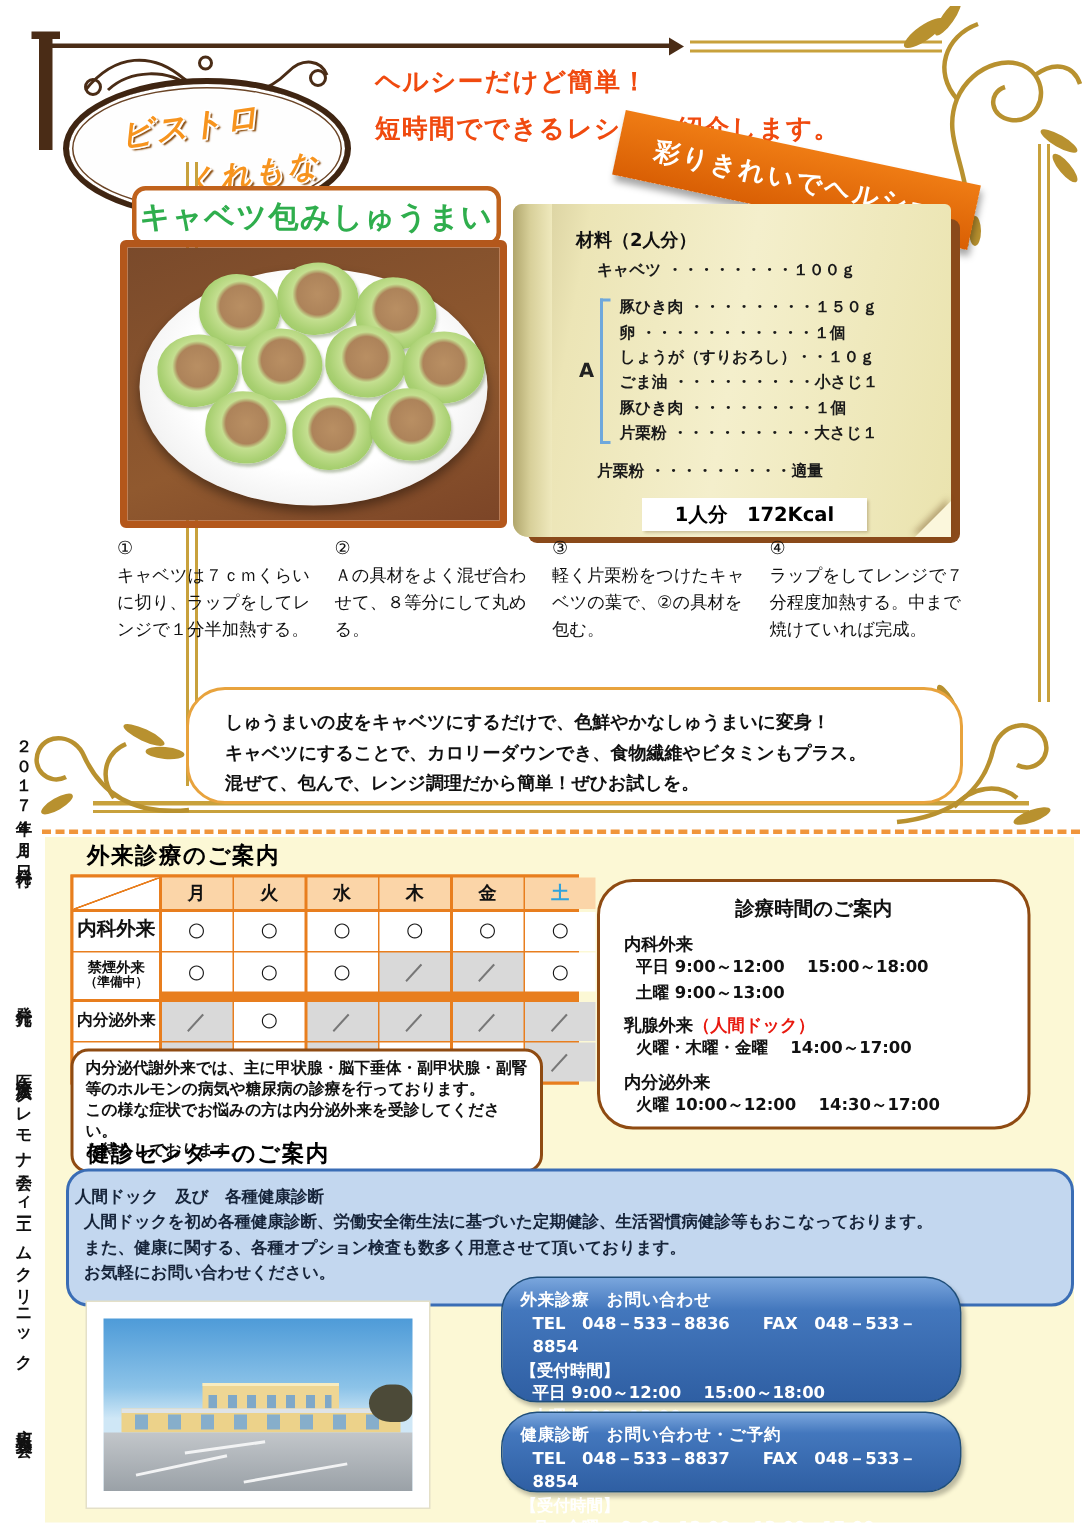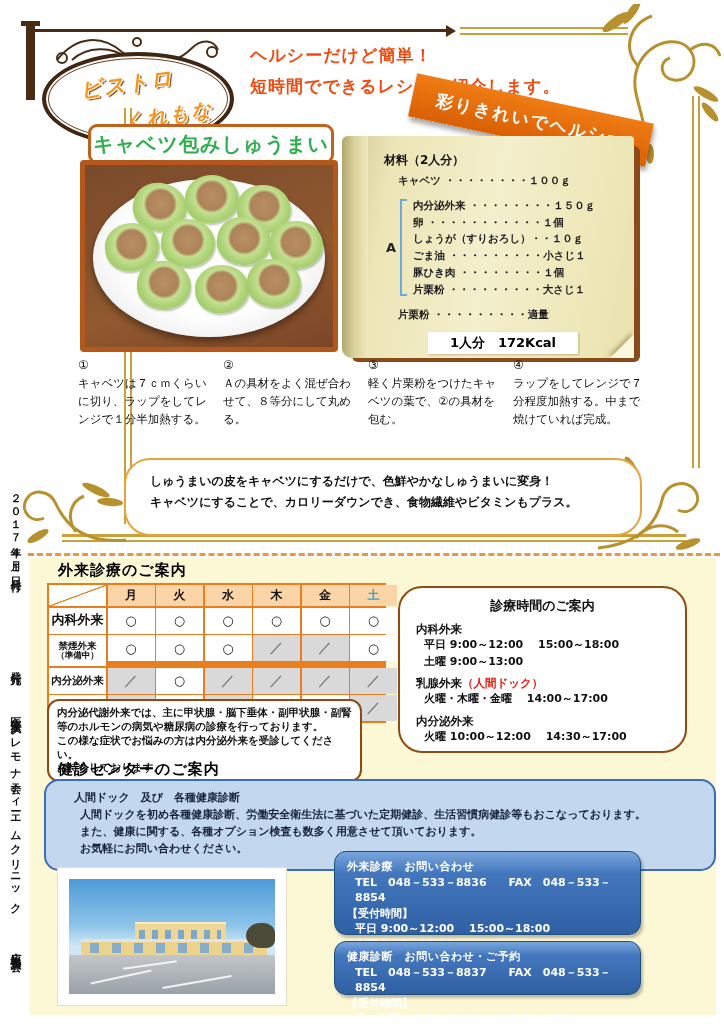--- a/index.html
+++ b/index.html
@@ -125,41 +125,41 @@
   .hours-box { position:absolute; left:398px; top:586px; width:289px; height:167px;
       background:#fff; border:2.5px solid #8f4b12; border-radius:24px; padding:9px 16px; }
   .hours-title { text-align:center; font-size:13px; font-weight:bold; margin-bottom:7px; color:#111; }
   .hours-name { font-size:11.5px; font-weight:bold; color:#111; margin-top:6px; }
   .hours-name .red { color:#e8190f; }
   .hours-line { font-size:11px; font-weight:600; color:#111; padding-left:8px; line-height:1.5; }
 
   
   .blue-box { position:absolute; left:44px; top:779px; width:672px; height:92px;
       background:#c3d7ef; border:2.5px solid #3a6db5; border-radius:15px;
-      padding:8px 28px; font-size:11px; font-weight:600; color:#16243a; line-height:1.55; }
+      padding:8px 4px; font-size:11px; font-weight:600; color:#16243a; line-height:1.55; }
   .blue-box .indent { padding-left:6px; }
 
   
   .clinic { position:absolute; left:58px; top:868px; width:228px; height:137px;
       background:#fff; padding:11px; box-shadow:0 0 0 1px #e4e0c8; }
   .clinic-ph { position:relative; width:100%; height:100%; overflow:hidden;
       background:linear-gradient(180deg,#4e9bd8 0%,#8cc3e8 40%,#cfe7f6 58%,#cfe7f6 60%); }
   .cl-bldg-up { position:absolute; left:32%; width:44%; bottom:46%; height:17%; background:#eed694; border-top:2px solid #f8ecc0; }
   .cl-win-up  { position:absolute; left:34%; width:40%; bottom:48%; height:8%;
       background:repeating-linear-gradient(90deg,#7fa8c8 0 6px,transparent 6px 13px); }
   .cl-bldg    { position:absolute; left:6%; right:4%; bottom:34%; height:14%; background:#ecd28a; border-top:3px solid #dfe3e6; }
   .cl-win     { position:absolute; left:10%; right:8%; bottom:36%; height:8%;
       background:repeating-linear-gradient(90deg,#86aecb 0 9px,transparent 9px 22px); }
   .cl-tree    { position:absolute; right:0; bottom:40%; width:14%; height:22%; background:#4c4a38; border-radius:50% 40% 30% 50%; }
   .cl-lot     { position:absolute; left:0; right:0; bottom:0; height:34%;
       background:linear-gradient(180deg,#c2c6ca,#9aa1a7); }
   .cl-line    { position:absolute; height:2px; background:#f2f3f4; }
 
   
-  .contact { position:absolute; left:334px; width:307px; border-radius:12px;
+  .contact { position:absolute; left:334px; width:307px; border-radius:24px;
       background:linear-gradient(180deg,#7aa6dd 0%,#4377bd 26%,#2f5fa3 100%);
       border:1px solid #1f4e79; box-shadow:2px 3px 3px rgba(0,0,0,.25);
       color:#fff; padding:7px 12px; font-size:11px; font-weight:600; line-height:1.42; }
   .contact .c-title { font-weight:bold; letter-spacing:.5px; }
   .contact .ind { padding-left:8px; }
   .ct1 { top:851px; height:84px; }
   .ct2 { top:941px; height:54px; }
 </style>
 </head>
 <body>
@@ -258,21 +258,21 @@
   <div class="parch-back"></div>
   <div class="parchment">
     <div class="parch-curl"></div>
     <div class="parch-fold"></div>
     <div class="ing-head">材料（2人分）</div>
     <div class="ing-line">キャベツ ・・・・・・・・１００ｇ</div>
     <div class="ing-group">
       <span class="ing-a">A</span>
       <span class="ing-bracket"></span>
       <div>
-        <div class="ing-line">内分泌外来 ・・・・・・・・１５０ｇ</div>
+        <div class="ing-line">豚ひき肉 ・・・・・・・・１５０ｇ</div>
         <div class="ing-line">卵 ・・・・・・・・・・・１個</div>
         <div class="ing-line">しょうが（すりおろし）・・１０ｇ</div>
         <div class="ing-line">ごま油 ・・・・・・・・・小さじ１</div>
         <div class="ing-line">豚ひき肉 ・・・・・・・・１個</div>
         <div class="ing-line">片栗粉 ・・・・・・・・・大さじ１</div>
       </div>
     </div>
     <div class="ing-line">片栗粉 ・・・・・・・・・適量</div>
     <div class="cal-box">1人分　172Kcal</div>
   </div>
@@ -292,20 +292,21 @@
     </div>
     <div>
       <div class="step-num">④</div>
       <div class="step-text">ラップをしてレンジで７分程度加熱する。中まで焼けていれば完成。</div>
     </div>
   </div>
 
   <div class="callout">
     <div>しゅうまいの皮をキャベツにするだけで、色鮮やかなしゅうまいに変身！</div>
     <div>キャベツにすることで、カロリーダウンでき、食物繊維やビタミンもプラス。</div>
+    <div>混ぜて、包んで、レンジ調理だから簡単！ぜひお試しを。</div>
   </div>
 
   <div class="sec-heading" style="left:58px;top:561px">外来診療のご案内</div>
 
   <div class="sched">
     <div class="sc hdr diag"></div>
     <div class="sc hdr">月</div>
     <div class="sc hdr">火</div>
     <div class="sc hdr">水</div>
     <div class="sc hdr">木</div>

